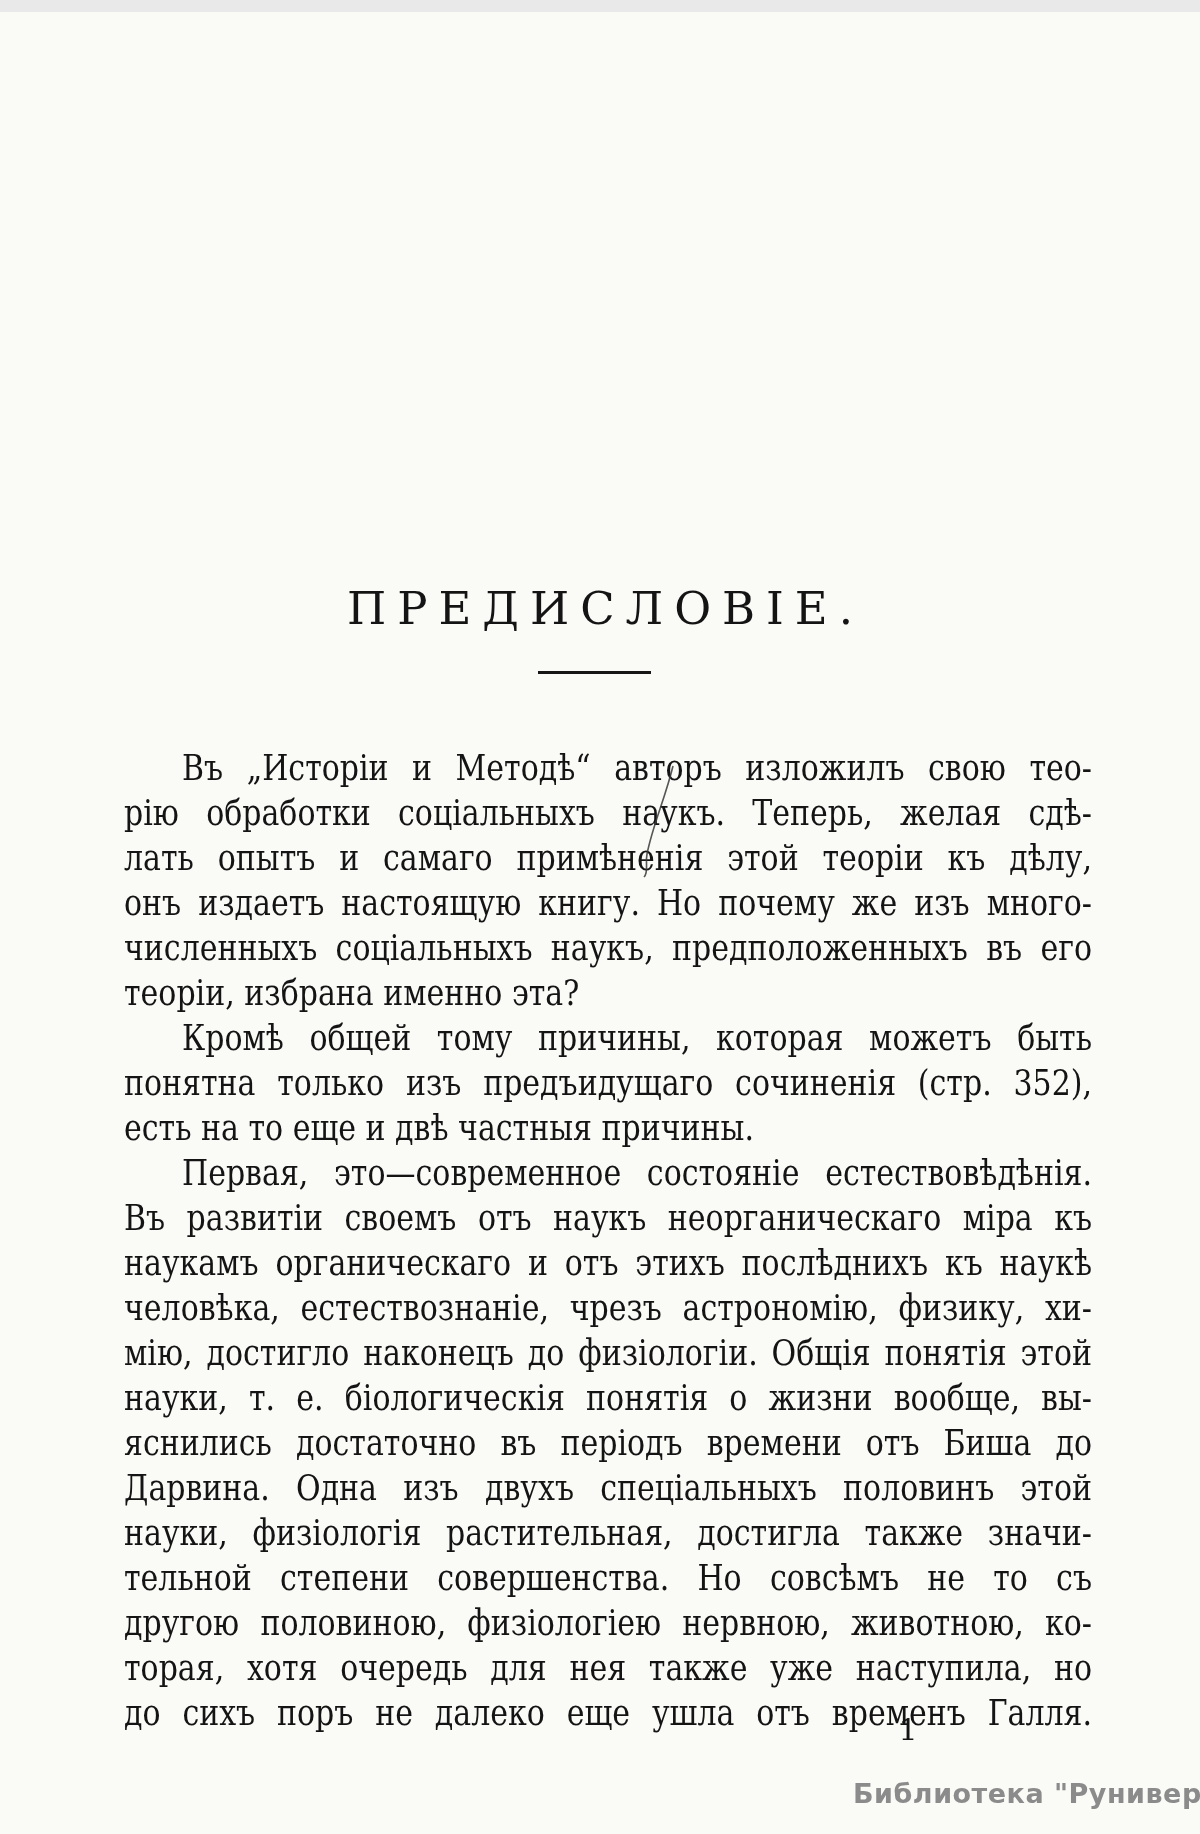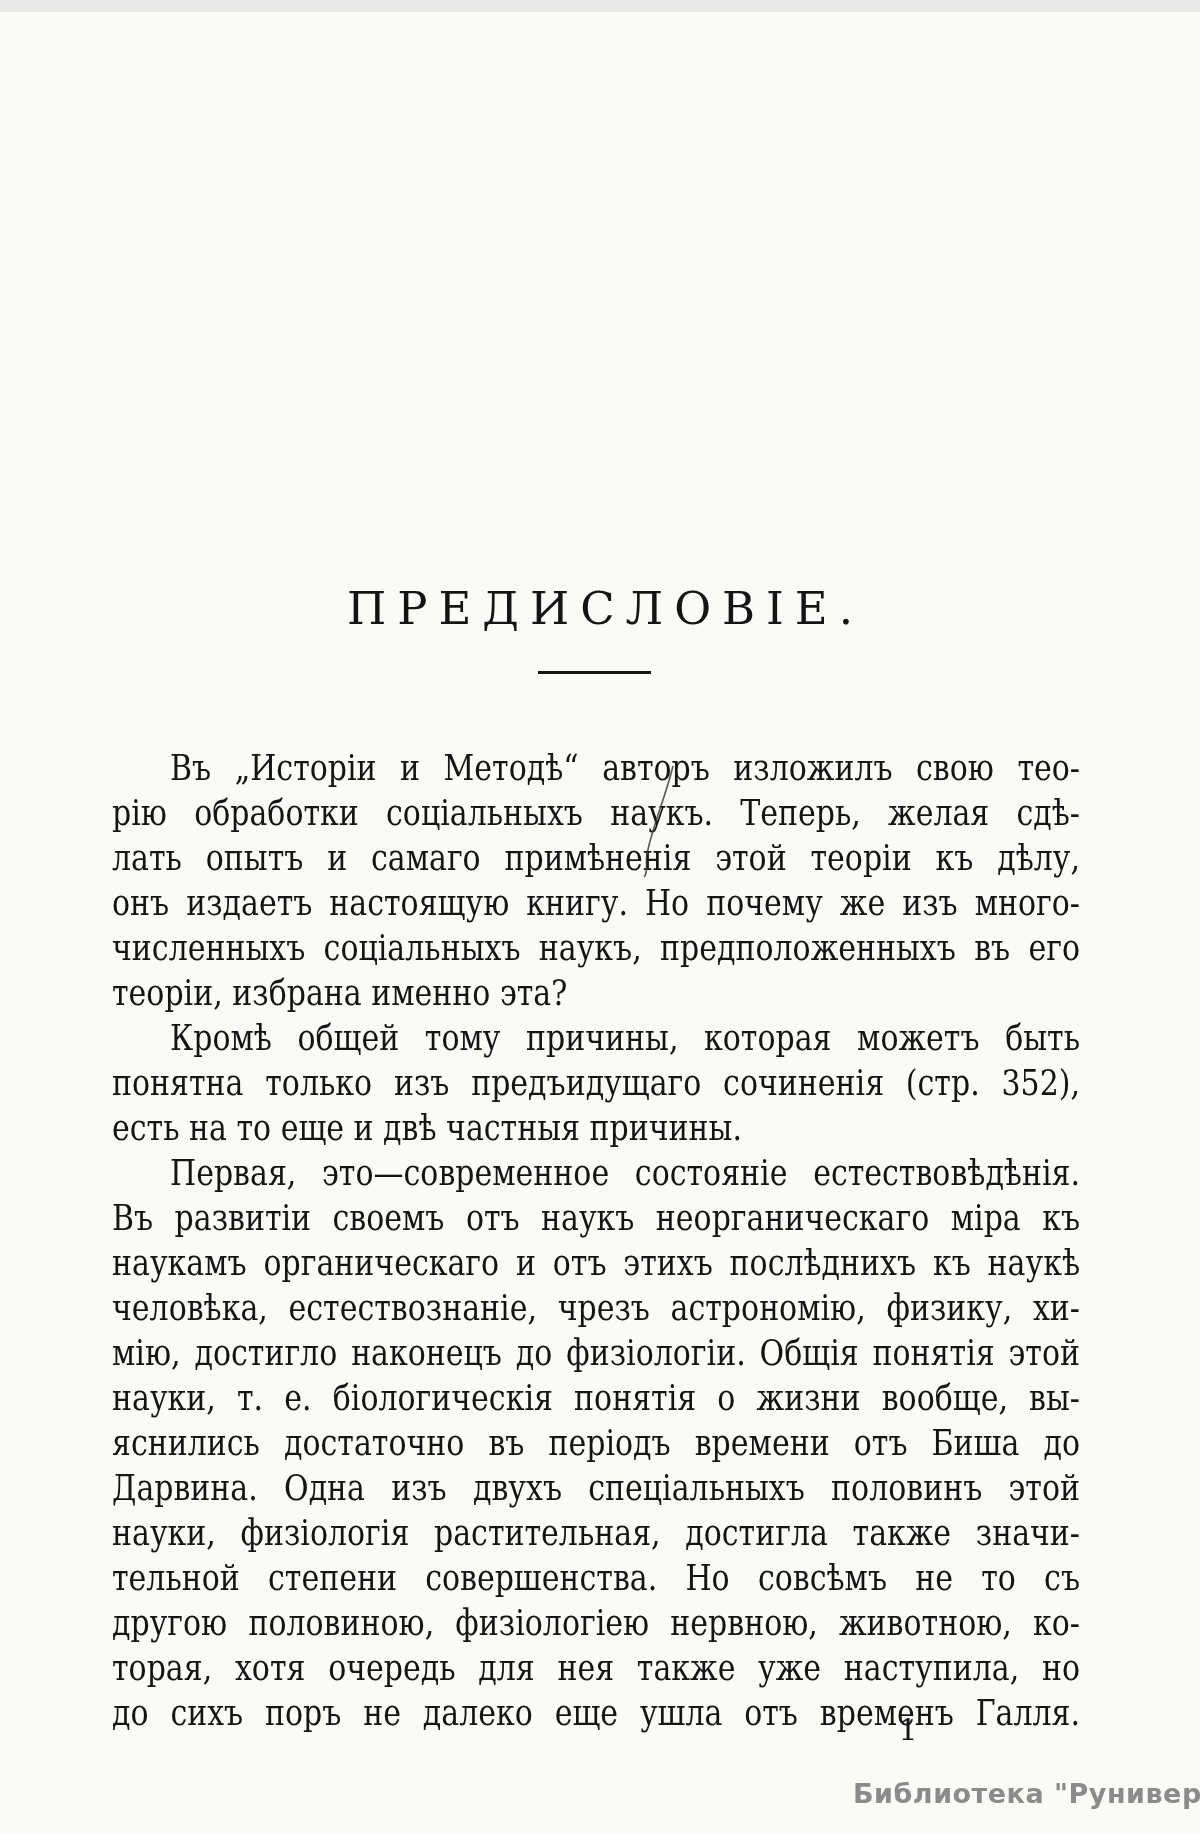--- a/index.html
+++ b/index.html
@@ -29,21 +29,21 @@
     position: absolute;
     top: 659px;
     left: 538px;
     width: 113px;
     height: 3px;
     background: #161616;
   }
   .text-block {
     position: absolute;
     top: 733px;
-    left: 112px;
+    left: 124px;
     width: 968px;
   }
   .line {
     height: 45px;
     line-height: 45px;
     font-size: 30px;
     text-align: justify;
     text-align-last: justify;
     transform: scaleY(1.16);
     transform-origin: 50% 50%;

